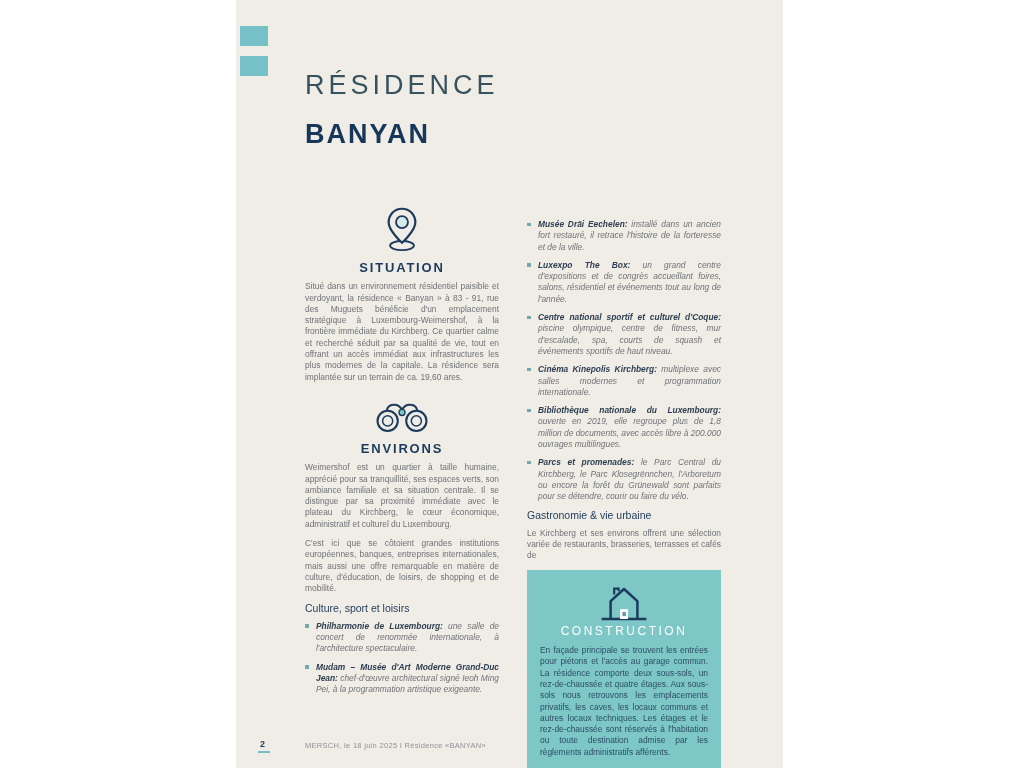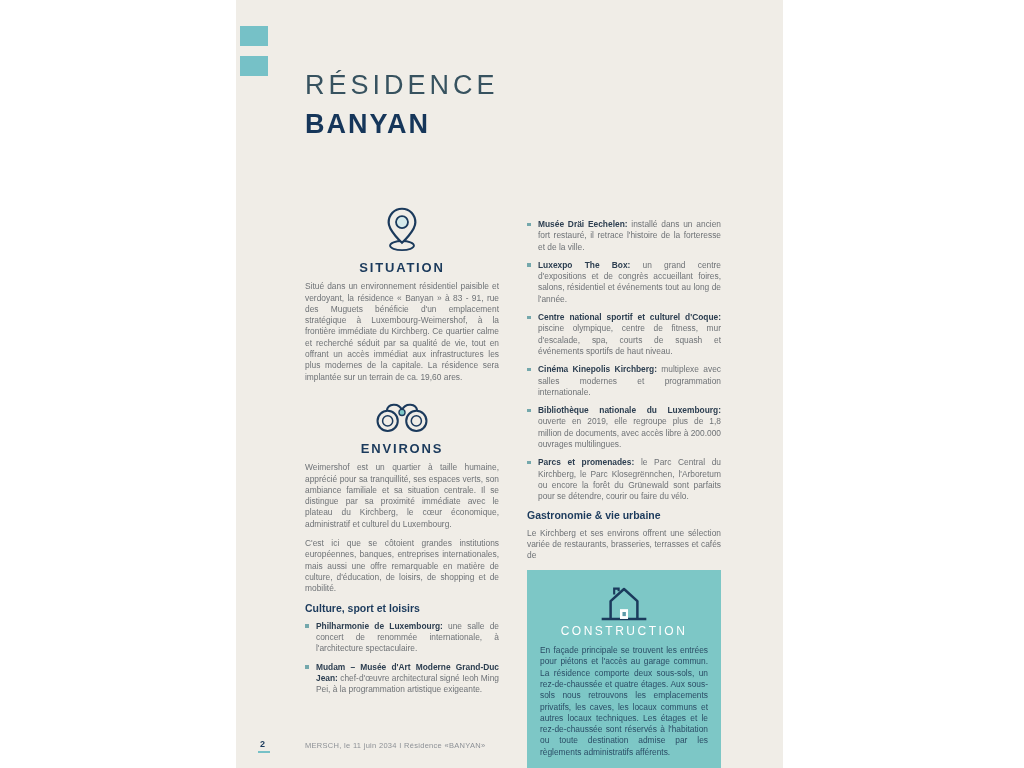--- a/index.html
+++ b/index.html
@@ -8,38 +8,38 @@
 
   .canvas { position:relative; width:1024px; height:768px; background:#ffffff; overflow:hidden; }
   .page   { position:absolute; left:236px; top:0; width:547px; height:768px; background:#f0ede7;padding-left:40px; }
 
   .accent-sq { position:absolute; width:28px; height:20px; background:#76c1c7; }
   .accent-sq.one { left:4px; top:26px; }
   .accent-sq.two { left:4px; top:56px; }
 
   .title-block { position:absolute; left:69px; top:70px; }
   .title-line1 { font-size:27px; font-weight:400; letter-spacing:4px; color:#37525f; line-height:30px; }
-  .title-line2 { font-size:27px; font-weight:700; letter-spacing:2px; color:#16365a; line-height:30px; margin-top:9px; }
+  .title-line2 { font-size:27px; font-weight:700; letter-spacing:2px; color:#16365a; line-height:30px; margin-top:19px; }
 
   .col { position:absolute; width:194px; font-size:8.4px; line-height:11.3px;
          color:#6e7276; text-align:justify; }
   .col-left  { left:69px;  top:206px; }
   .col-right { left:291px; top:219px; }
 
   .icon-block { text-align:center; }
   .icon-block.gap-top { margin-top:14px; }
 
   h2.section-h { text-align:center; font-size:13px; font-weight:700; letter-spacing:1.8px;
                  color:#1b3a5c; margin:10px 0 8px; }
-  h3.sub-h { font-size:10.5px; font-weight:700; color:#1b3a5c; text-align:left; margin:6px 0 7px; }
+  h3.sub-h { font-size:10.5px; font-weight:400; color:#1b3a5c; text-align:left; margin:6px 0 7px; }
 
   .col p { margin-bottom:8px; }
 
   ul.bullets { list-style:none; }
-  .bullets li { position:relative; padding-left:11px; margin-bottom:7px; }
+  .bullets li { position:relative; padding-left:11px; margin-bottom:7px;font-style:italic; }
   .bullet-marker { position:absolute; left:0; top:3.5px; width:3.5px; height:3.5px; background:#74a8ac; }
   .bullets b { color:#2c3e50; font-weight:700; }
 
   .construction-box { background:#7dc7c6; margin-top:3px; padding:12px 13px 13px; color:#2b4d66; }
   .construction-box .icon-block { margin-bottom:4px; }
   .construction-box h2 { text-align:center; font-size:12px; font-weight:400; letter-spacing:2.5px;
                          color:#ffffff; margin:0 0 8px; }
   .construction-box p { margin:0; text-align:justify; }
 
   .footer-pagenum { position:absolute; left:24px; top:739px; font-size:9px; font-weight:700; color:#1b3a5c; }
@@ -150,16 +150,16 @@
             </svg>
           </span>
         </div>
         <h2>CONSTRUCTION</h2>
         <p>En façade principale se trouvent les entrées pour piétons et l'accès au garage commun. La résidence comporte deux sous-sols, un rez-de-chaussée et quatre étages. Aux sous-sols nous retrouvons les emplacements privatifs, les caves, les locaux communs et autres locaux techniques. Les étages et le rez-de-chaussée sont réservés à l'habitation ou toute destination admise par les règlements administratifs afférents.</p>
       </div>
     </div>
 
     <div class="footer-pagenum">2</div>
     <div class="footer-pagenum-underline"></div>
-    <div class="footer-note">MERSCH, le 11 juin 2034  I  Résidence «BANYAN»</div>
+    <div class="footer-note">MERSCH, le 18 juin 2025  I  Résidence «BANYAN»</div>
 
   </div>
 </div>
 
 </body></html>

